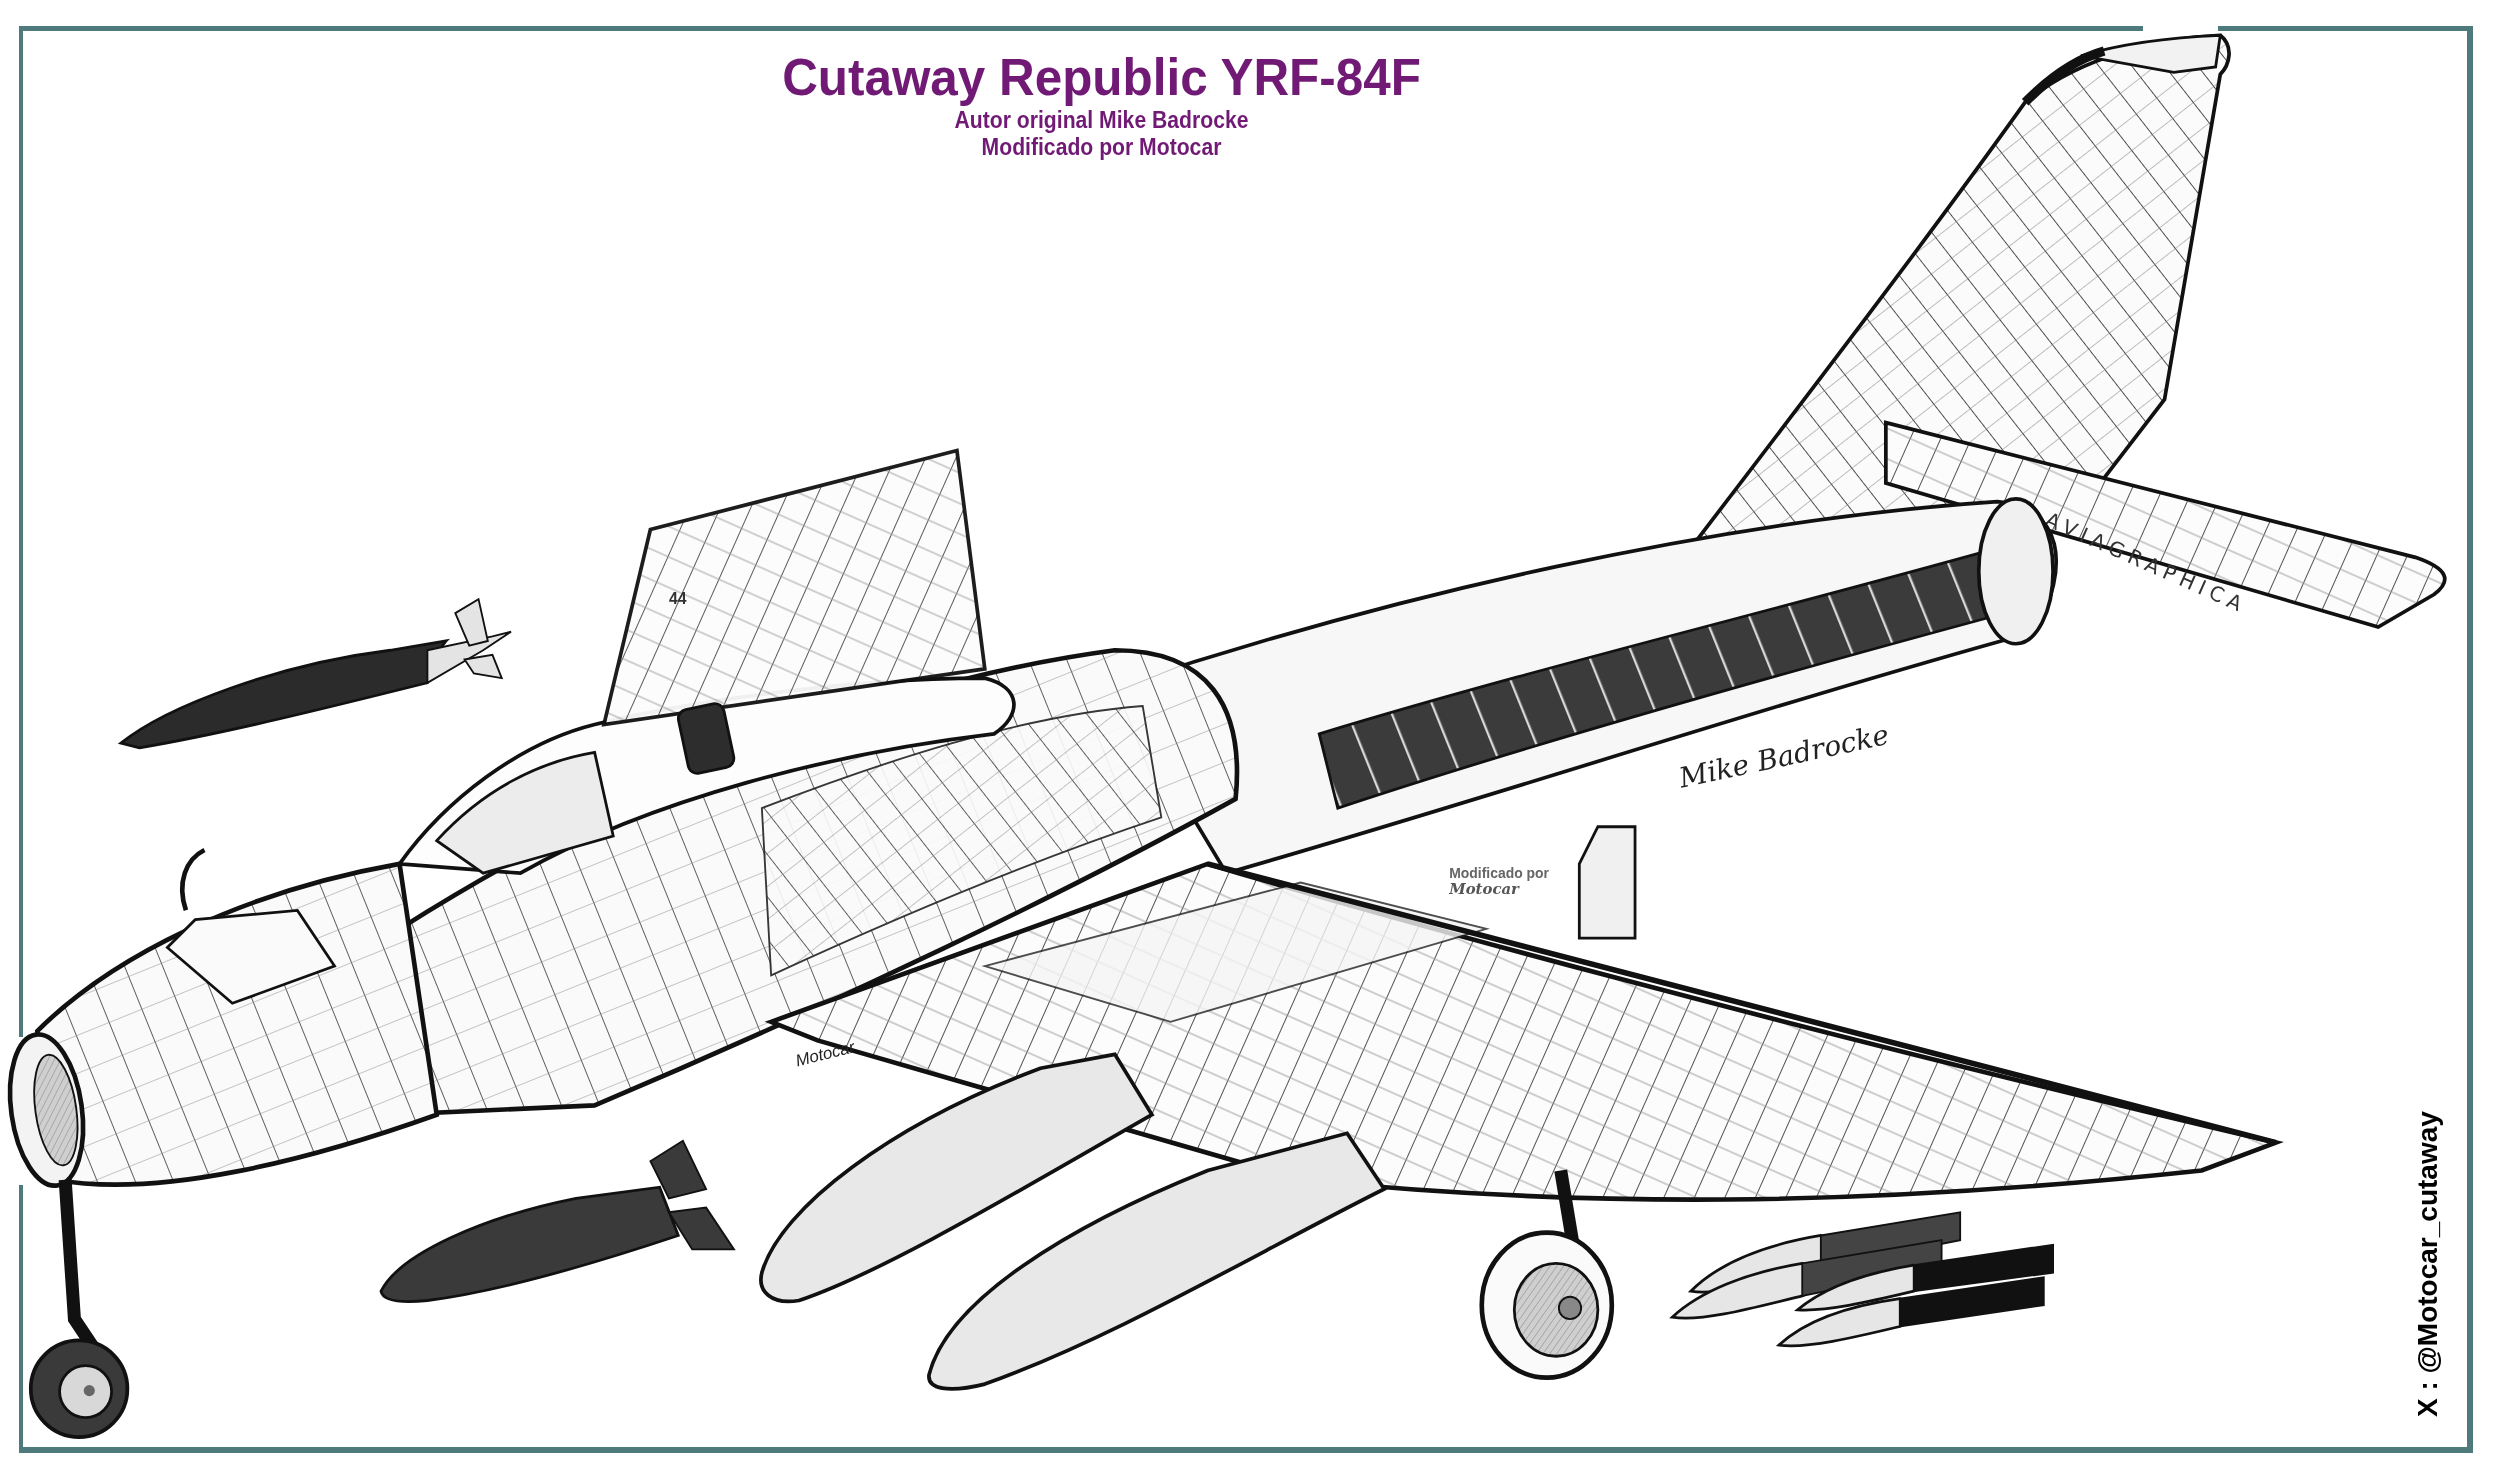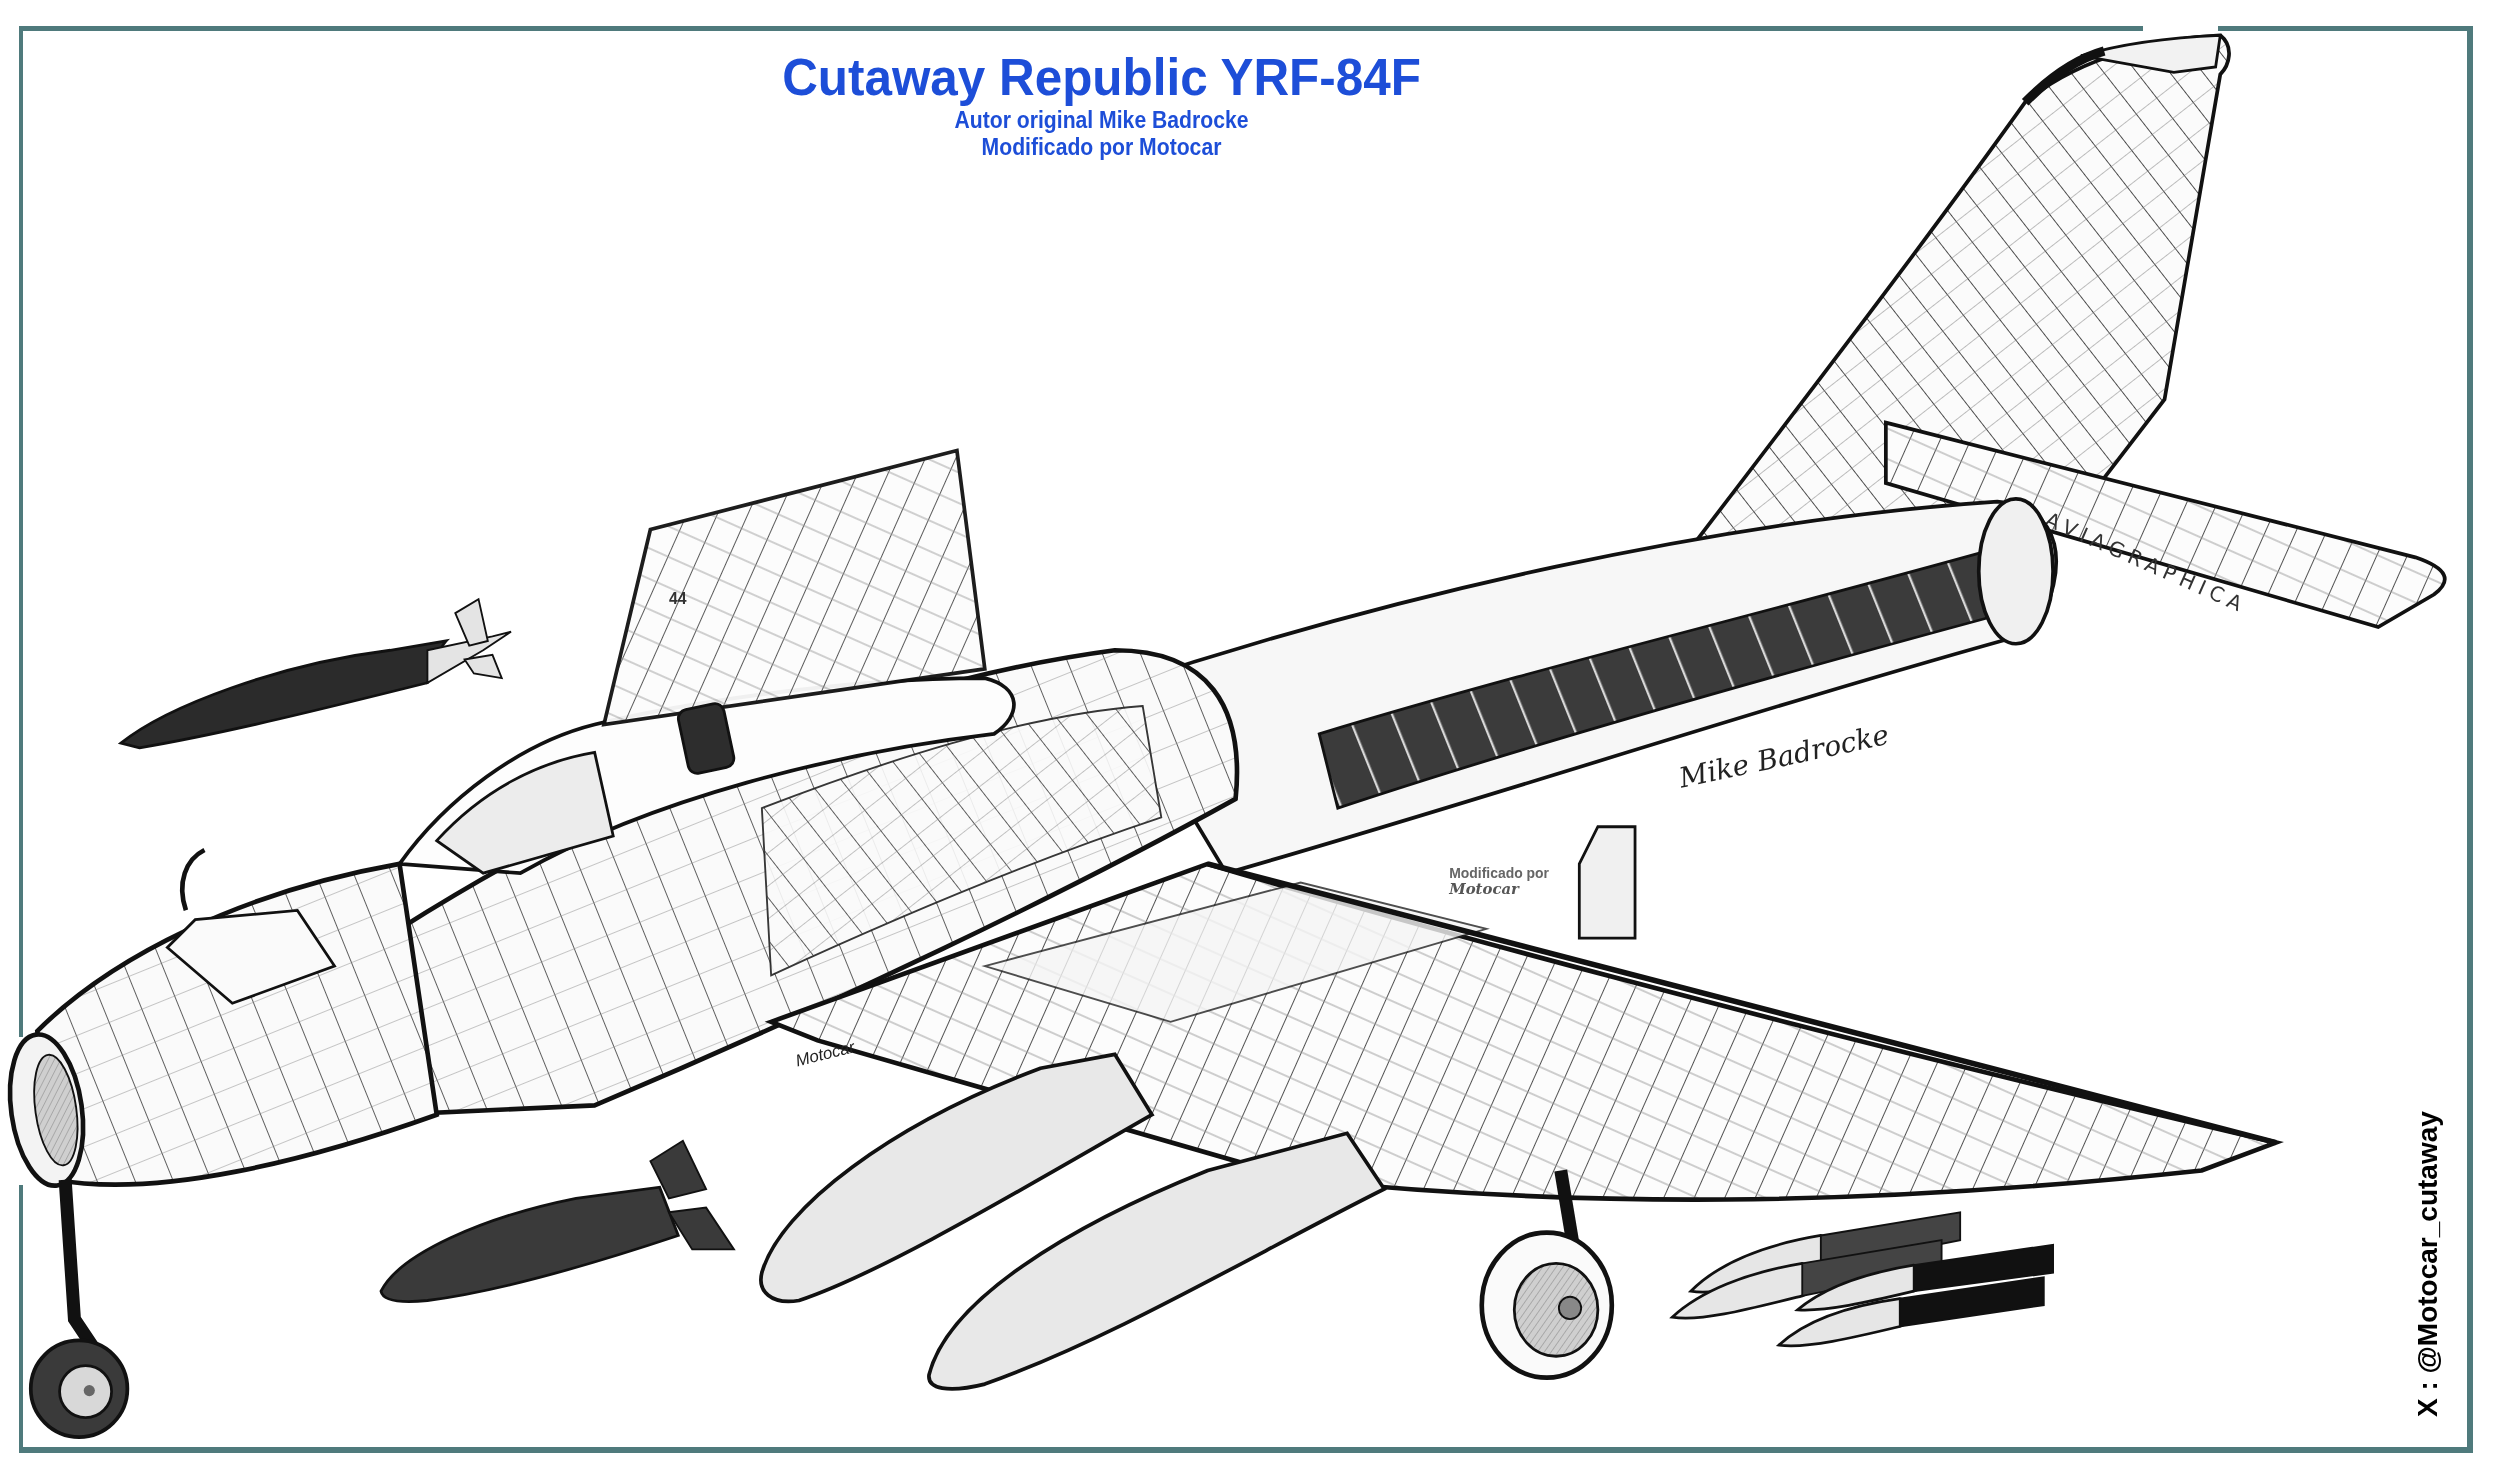--- a/index.html
+++ b/index.html
@@ -1,18 +1,18 @@
 <!DOCTYPE html>
 <html style="font-size:15px"><head>
 <meta charset="utf-8">
 <style>
   html, body { margin: 0; padding: 0; background: #ffffff; }
   body { width: 2500px; height: 1477px; position: relative; overflow: hidden; font-family: "Liberation Sans", sans-serif; }
   .frame-seg { position: absolute; background: #4f7a7c; }
-  .title-block { position: absolute; left: 0; width: 2500px; top: 48px; text-align: center; color: #1d4ed8; }
+  .title-block { position: absolute; left: 0; width: 2500px; top: 48px; text-align: center; color: #701a75; }
   .title { font-family: "Liberation Sans", sans-serif; font-weight: 700; font-size: 52px; line-height: 59px; letter-spacing: 0px; margin-left: -297px; transform: scaleX(0.95); }
   .subtitle { font-family: "Liberation Sans", sans-serif; font-weight: 700; font-size: 23px; line-height: 27px; margin-left: -297px; transform: scaleX(0.92); }
   .side-handle { position: absolute; left: 2412px; top: 1417px; transform-origin: 0 0; transform: rotate(-90deg); font-family: "Liberation Sans", sans-serif; font-weight: 700; font-size: 28px; white-space: nowrap; color: #000; }
   svg.art { position: absolute; left: 0; top: 0; }
   .sig { font-family: "DejaVu Serif", serif; font-style: italic; font-size: 30px; fill: #222; }
   .stamp { font-family: "Liberation Sans", sans-serif; font-weight: 700; font-size: 15px; fill: #666; }
   .stamp2 { font-family: "DejaVu Serif", serif; font-style: italic; font-weight: 700; font-size: 16px; fill: #555; }
   .aviag { font-family: "DejaVu Sans", sans-serif; font-size: 22px; letter-spacing: 6px; fill: #333; }
   .hull { font-family: "Liberation Sans", sans-serif; font-style: italic; font-size: 18px; fill: #222; }
   .num { font-family: "Liberation Sans", sans-serif; font-weight: 700; font-size: 17px; fill: #333; }

